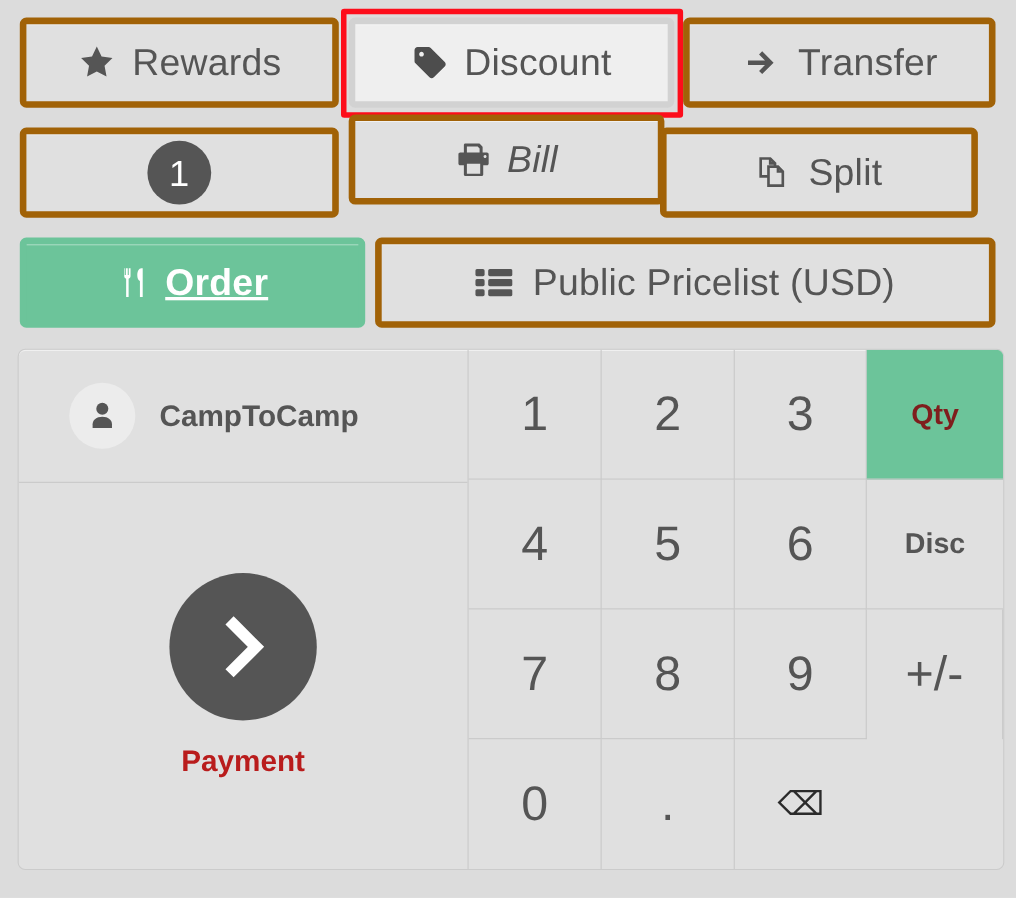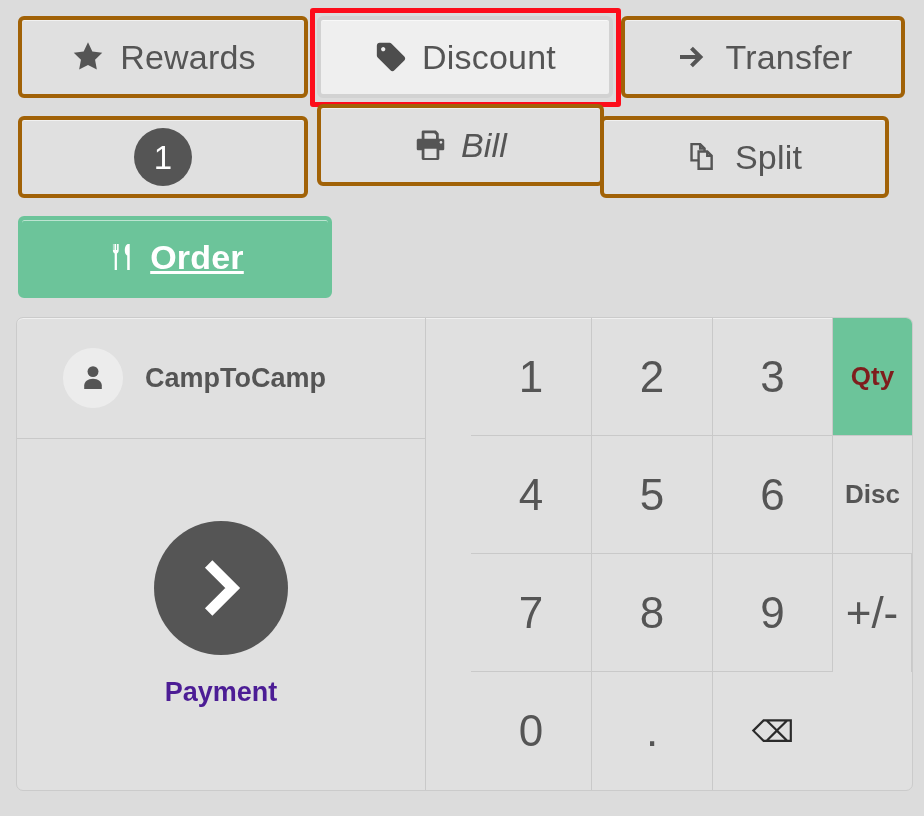--- a/index.html
+++ b/index.html
@@ -20,21 +20,21 @@
     width: 924px;
     height: 816px;
     box-sizing: border-box;
   }
 
   
   .btn {
     position: absolute;
     box-sizing: border-box;
     background: #e0e0e0;
-    border: 4px solid #a16207;
+    border: 6px solid #a16207;
     border-radius: 6px;
     display: flex;
     align-items: center;
     justify-content: center;
     gap: 14px;
     font-size: 34px;
     color: #555555;
     letter-spacing: 0.2px;
     box-shadow: 0 1px 0 rgba(255,255,255,0.55) inset;
     user-select: none;
@@ -93,21 +93,20 @@
     top: 317px;
     width: 897px;
     height: 474px;
     box-sizing: border-box;
     background: #e0e0e0;
     border: 1px solid #cbcbcb;
     border-radius: 7px;
     box-shadow: 0 1px 0 rgba(255,255,255,0.5) inset;
     display: flex;
     overflow: hidden;
-    gap: 45px;
   }
 
   
   #order-side {
     width: 409px;
     box-sizing: border-box;
     border-right: 1px solid #c9c9c9;
     display: flex;
     flex-direction: column;
   }
@@ -154,21 +153,21 @@
     height: 134px;
     border-radius: 50%;
     background: #555555;
     display: flex;
     align-items: center;
     justify-content: center;
   }
   #payment-label {
     font-size: 27px;
     font-weight: bold;
-    color: #4c1d95;
+    color: #b91c1c;
   }
 
   
   #numpad {
     flex: 1 1 auto;
     display: grid;
     grid-template-columns: 121px 121px 120px 1fr;
     grid-template-rows: repeat(4, 1fr);
   }
   .key {
@@ -258,20 +257,33 @@
   <div class="btn green" style="left:18px; top:216px; width:314px; height:82px; gap:12px;">
     <span class="ico">
       <svg width="32" height="32" viewBox="0 0 24 24">
         <path fill="#ffffff" d="M5.2 2.2v5.2c0 .9.5 1.6 1.3 1.9v12.5h1.7V9.3c.8-.3 1.3-1 1.3-1.9V2.2H8.3v4.5H7.6V2.2H6.3v4.5h-.7V2.2z"></path>
         <path fill="#ffffff" d="M16.9 2.2c-1.7 0-2.8 2-2.8 4.7 0 2.1.7 3.5 1.8 4v10.9h1.9V2.2z"></path>
       </svg>
     </span>
     <span class="lbl">Order</span>
   </div>
 
+  <div class="btn" style="left:341px; top:216px; width:564px; height:82px; gap:18px;">
+    <span class="ico">
+      <svg width="34" height="26" viewBox="0 0 26 20">
+        <rect fill="#555555" x="0" y="0.5" width="6.5" height="5" rx="1.2"></rect>
+        <rect fill="#555555" x="9" y="0.5" width="17" height="5" rx="1.2"></rect>
+        <rect fill="#555555" x="0" y="7.5" width="6.5" height="5" rx="1.2"></rect>
+        <rect fill="#555555" x="9" y="7.5" width="17" height="5" rx="1.2"></rect>
+        <rect fill="#555555" x="0" y="14.5" width="6.5" height="5" rx="1.2"></rect>
+        <rect fill="#555555" x="9" y="14.5" width="17" height="5" rx="1.2"></rect>
+      </svg>
+    </span>
+    <span class="lbl">Public Pricelist (USD)</span>
+  </div>
 
   <div id="main-panel">
 
     <div id="order-side">
 
       <div id="customer-btn">
         <span id="customer-avatar">
           <svg width="32" height="32" viewBox="0 0 24 24">
             <circle fill="#555555" cx="12" cy="7.2" r="4.1"></circle>
             <path fill="#555555" d="M12 12.6c-4 0-6.6 2.3-6.6 5.1v2.6h13.2v-2.6c0-2.8-2.6-5.1-6.6-5.1z"></path>

